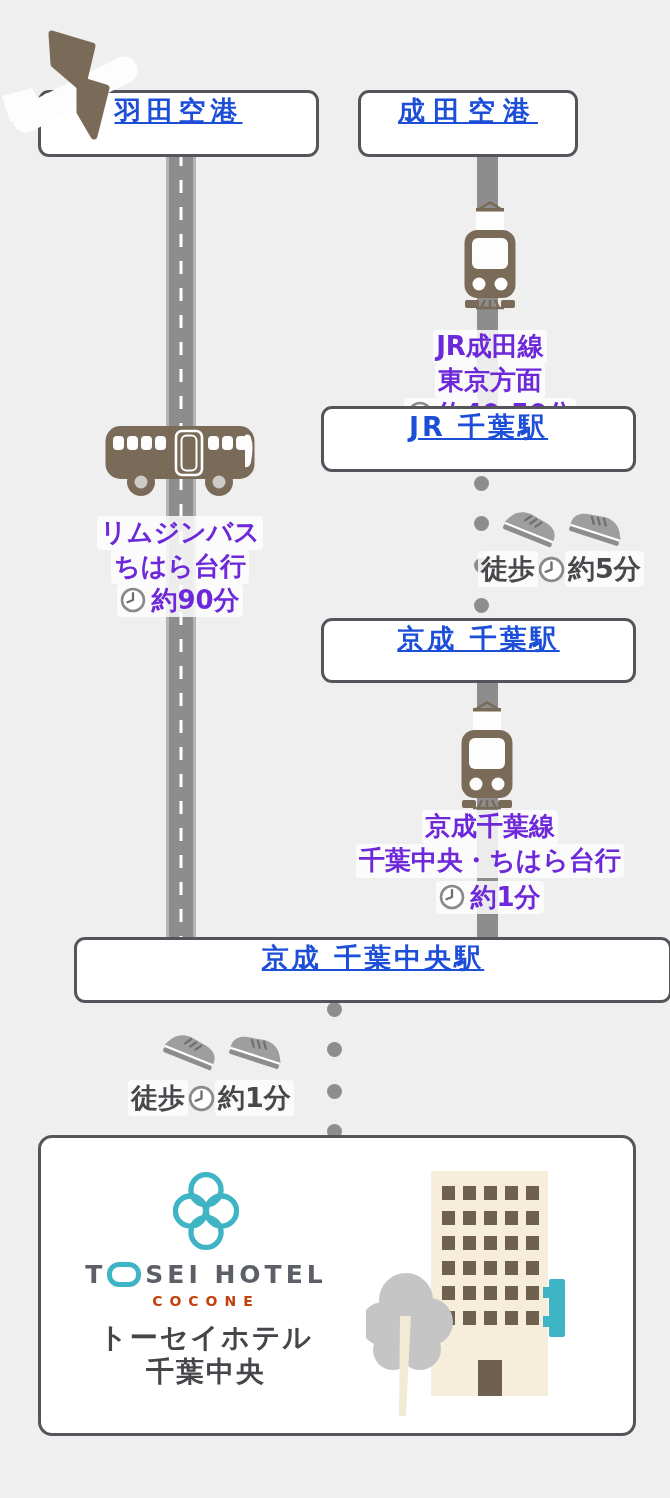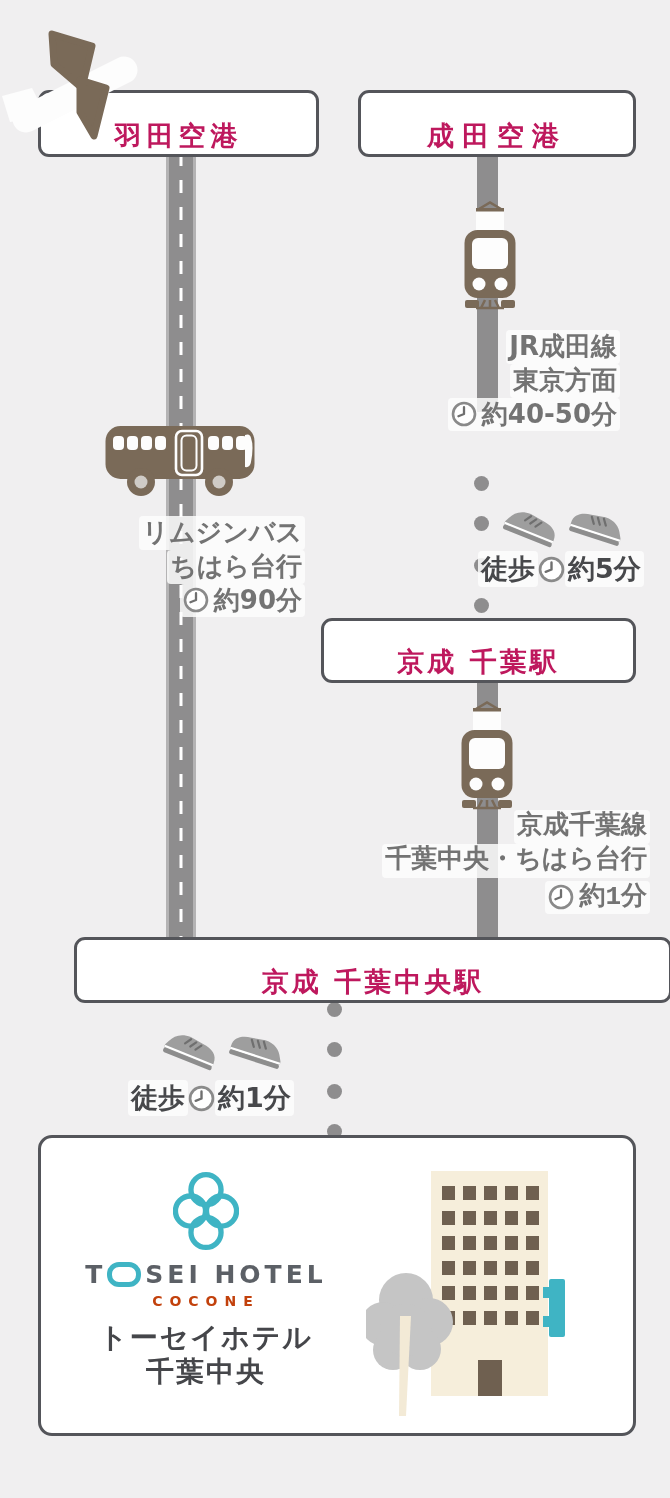--- a/index.html
+++ b/index.html
@@ -15,31 +15,32 @@
   .road::after {
     content:""; position:absolute; left:50%; top:4px; bottom:0; width:3px;
     transform:translateX(-50%);
     background:repeating-linear-gradient(to bottom,#ffffff 0 13px,rgba(255,255,255,0) 13px 27px);
   }
   .rail { position:absolute; width:21px; background:#8e8d8e; z-index:1; }
   .dot  { position:absolute; width:15px; height:15px; border-radius:50%; background:#8e8d8e; z-index:1; }
   
   .station {
     position:absolute; background:#ffffff; border:3px solid #54555a; border-radius:11px;
-    display:flex; align-items:flex-end; justify-content:center; box-sizing:border-box;
-    font-size:27px; font-weight:bold; color:#be185d; letter-spacing:5px; z-index:4;
+    display:flex; align-items:flex-start; justify-content:center; box-sizing:border-box;
+    font-size:27px; font-weight:bold; color:#1d4ed8; letter-spacing:5px; z-index:4;
     white-space:nowrap;
+    text-decoration:underline;
   }
   
   .icon { position:absolute; z-index:2; }
   .plane { z-index:6; }
   
   .route-label {
-    position:absolute; z-index:3; display:flex; flex-direction:column; align-items:flex-end;
-    font-weight:bold; color:#737373; font-size:26px; line-height:1.3;
+    position:absolute; z-index:3; display:flex; flex-direction:column; align-items:center;
+    font-weight:bold; color:#6d28d9; font-size:26px; line-height:1.3;
   }
   .halo { background:rgba(253,253,253,0.85); padding:0 3px; border-radius:4px; white-space:nowrap; }
   .duration-row { display:flex; align-items:center; gap:5px; margin-top:0; }
   .walk-label {
     position:absolute; z-index:3; display:flex; align-items:center; gap:0;
     font-weight:bold; color:#47484b; font-size:27px; white-space:nowrap;
   }
   
   .hotel-box {
     position:absolute; left:38px; top:1135px; width:598px; height:301px;
@@ -139,22 +140,25 @@
   <div class="dot" style="left:474px; top:598px;"></div>
 
   <div class="dot" style="left:327px; top:1002px;"></div>
   <div class="dot" style="left:327px; top:1042px;"></div>
   <div class="dot" style="left:327px; top:1084px;"></div>
   <div class="dot" style="left:327px; top:1124px;"></div>
 
   <div class="station" style="left:38px; top:90px; width:281px; height:67px;">
     <span>羽田空港</span>
   </div>
-  <div class="station" style="left:358px; top:90px; width:278px; height:67px; letter-spacing:8px;">
+  <div class="station" style="left:358px; top:90px; width:220px; height:67px; letter-spacing:8px;">
     <span>成田空港</span>
+  </div>
+  <div class="station" style="left:321px; top:406px; width:315px; height:66px; letter-spacing:3px;">
+    <span>JR 千葉駅</span>
   </div>
   <div class="station" style="left:321px; top:618px; width:315px; height:65px; letter-spacing:3px;">
     <span>京成 千葉駅</span>
   </div>
   <div class="station" style="left:38px; top:937px; width:598px; height:66px; letter-spacing:3px;margin-left:36px;">
     <span>京成 千葉中央駅</span>
   </div>
 
   <svg class="icon plane" style="left:2px; top:24px;" width="140" height="120" viewBox="0 0 140 120">
     <use href="#sym-plane"></use>
@@ -197,21 +201,21 @@
     <svg width="27" height="27" viewBox="0 0 26 26">
         <use href="#sym-clock"></use>
       </svg>
     <span class="halo">約5分</span>
   </div>
 
   <svg class="icon" style="left:459px; top:700px;" width="56" height="122" viewBox="0 0 56 122">
     <use href="#sym-train"></use>
   </svg>
 
-  <div class="route-label" style="left:330px; top:810px; width:320px;font-family:Liberation Mono, monospace;">
+  <div class="route-label" style="left:330px; top:810px; width:320px;">
     <span class="halo">京成千葉線</span>
     <span class="halo">千葉中央・ちはら台行</span>
     <span class="duration-row halo" style="margin-top:3px;">
       <svg width="26" height="26" viewBox="0 0 26 26">
           <use href="#sym-clock"></use>
         </svg>
       <span>約1分</span>
     </span>
   </div>
 

